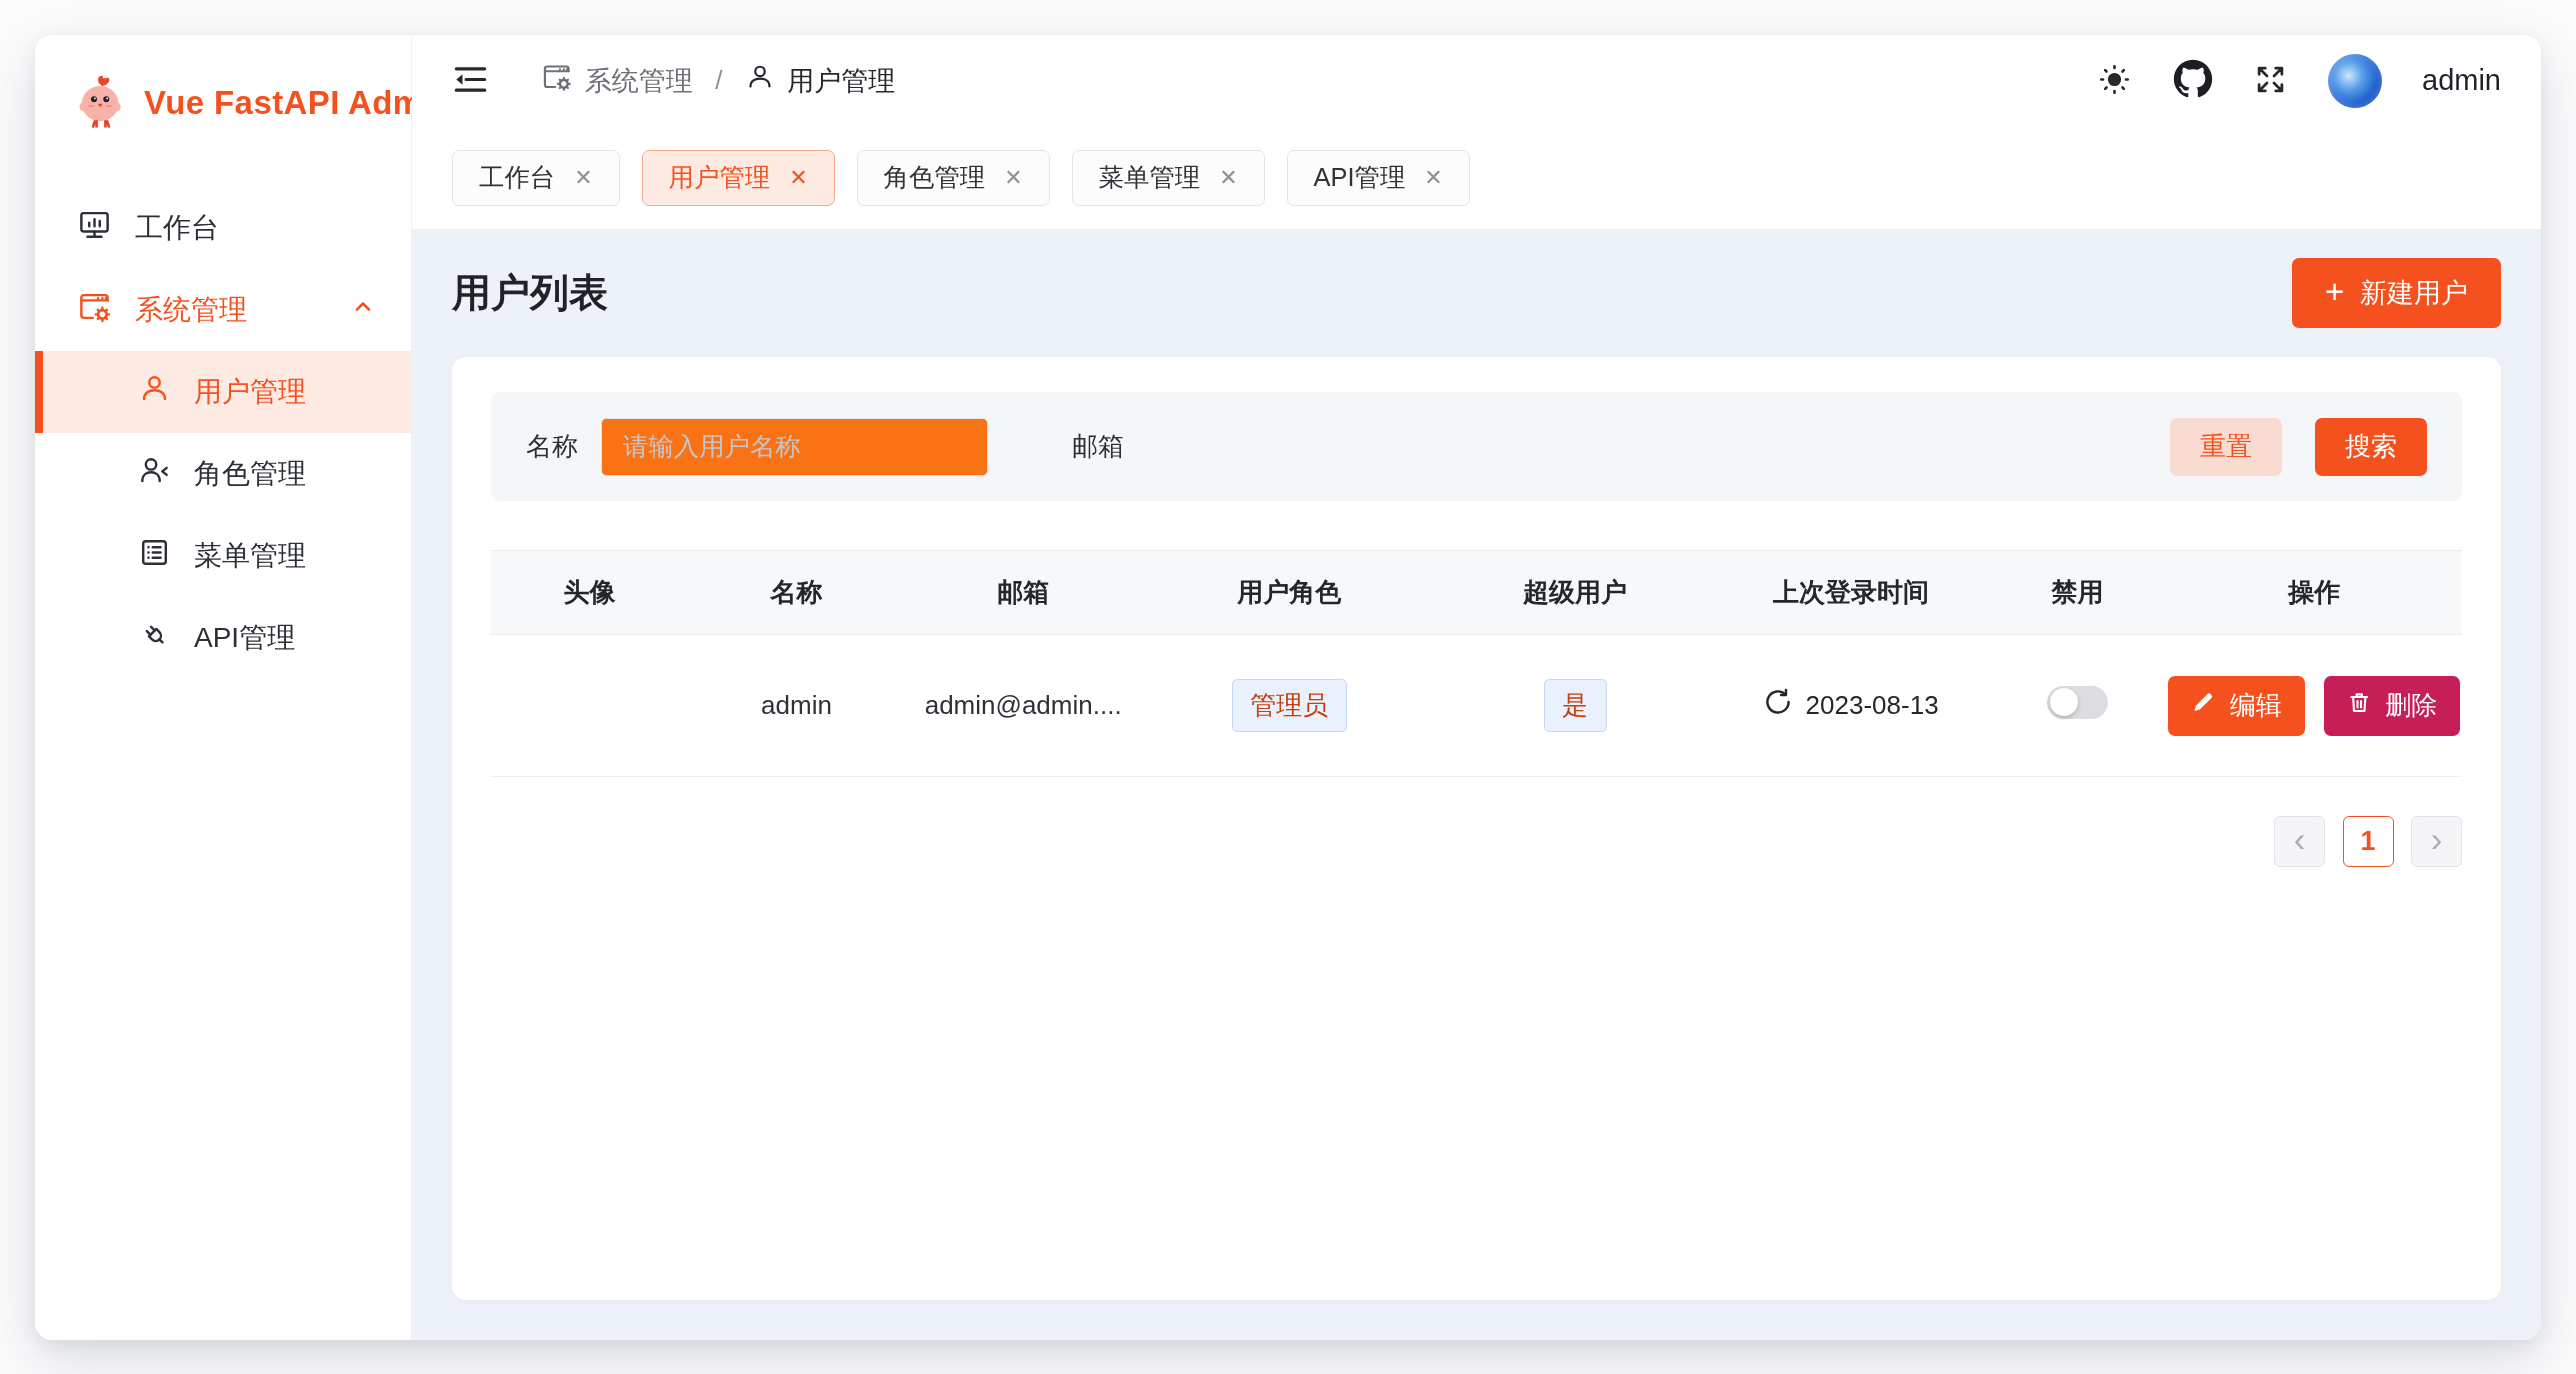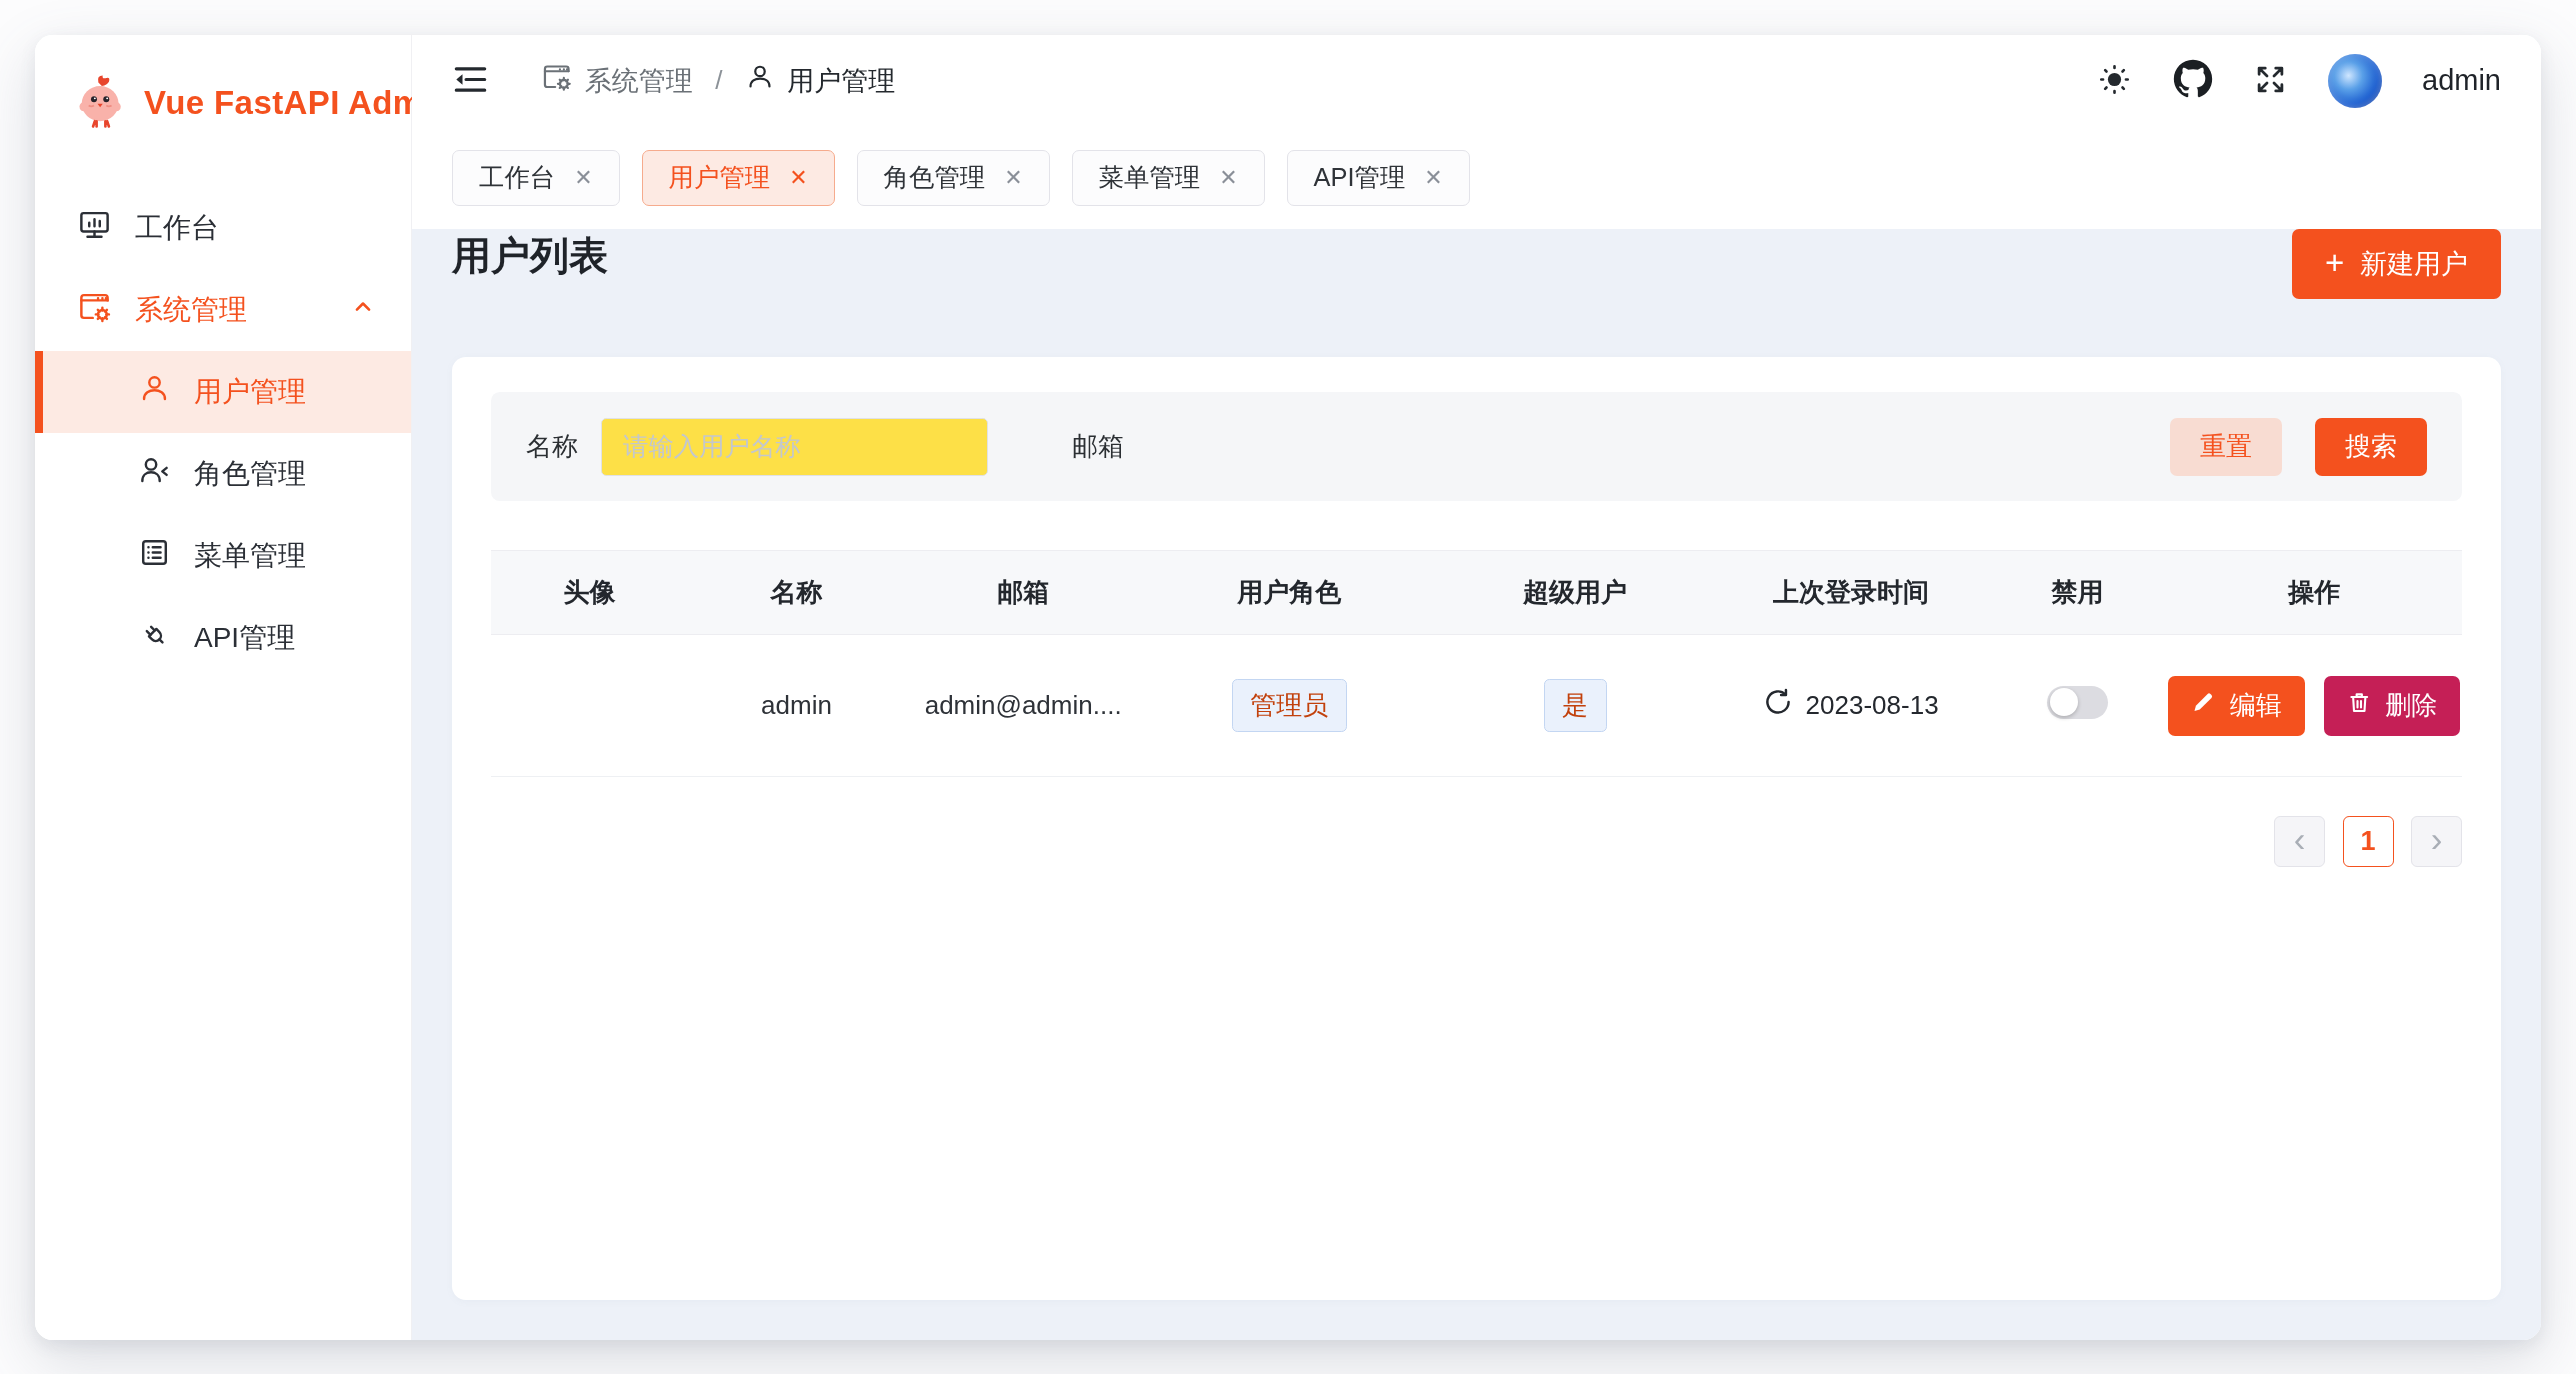--- a/index.html
+++ b/index.html
@@ -58,41 +58,41 @@
   .tab {
     display: flex; align-items: center; gap: 19px; height: 56px; padding: 0 26px;
     border: 0.9px solid #e3e3e9; border-radius: 7px; background: #fcfcfd;
     font-size: 25.4px; color: #2f3338; cursor: pointer; white-space: nowrap;
   }
   .tab .tab-close { font-size: 22px; color: #8a8f98; cursor: pointer; line-height: 1; }
   .tab.active { background: #fdeae3; border-color: #f6ab8d; color: #f4511e; }
   .tab.active .tab-close { color: #f4511e; }
   
   .content { flex: 1; background: #edf1f8; padding: 0 40px; display: flex; flex-direction: column; min-height: 0; }
-  .page-header { height: 128px; display: flex; justify-content: space-between; flex: 0 0 auto; }
+  .page-header { height: 128px; display: flex; align-items: center; justify-content: space-between; flex: 0 0 auto; }
   .page-title { font-size: 39px; font-weight: 700; color: #1f2329; }
   .btn { border: none; cursor: pointer; font-family: inherit; display: inline-flex; align-items: center; justify-content: center; }
   .btn-primary-lg {
     height: 70px; padding: 0 33px; border-radius: 7px; background: #f4511e; color: #fff;
     font-size: 27px; gap: 15.8px;
   }
   .plus-glyph { font-size: 33px; font-weight: 400; line-height: 1; margin-top: -3.5px; }
   .card {
     background: #fff; border-radius: 14px; flex: 1; margin-bottom: 40px;
     padding: 35px 39px; display: flex; flex-direction: column; min-height: 0;
     box-shadow: 0 1.8px 7px rgba(120,130,150,.05);
   }
   
   .filterbar {
     flex: 0 0 auto; height: 109px; background: #f5f6f8; border-radius: 8.8px;
     display: flex; align-items: center; padding: 0 35px;
   }
   .filter-label { font-size: 26px; color: #2b2f33; margin-right: 23px; white-space: nowrap; }
   .filter-input {
-    width: 387px; height: 58px; background: #fde047; border: 1.8px solid #e0e1e6; border-radius: 5.3px;
+    width: 387px; height: 58px; background: #f97316; border: 1.8px solid #e0e1e6; border-radius: 5.3px;
     font-size: 25.4px; padding: 0 21px; color: #333; outline: none; font-family: inherit;
   }
   .filter-input::placeholder { color: #c3c7cd; }
   .filter-gap { width: 84px; }
   .filter-actions { margin-left: auto; display: flex; align-items: center; gap: 33px; }
   .btn-reset { height: 58px; padding: 0 30px; border-radius: 7px; background: #f8dcd2; color: #f4511e; font-size: 26px; }
   .btn-search { height: 58px; padding: 0 30px; border-radius: 7px; background: #f4511e; color: #fff; font-size: 26px; }
   
   .user-table { width: 100%; border-collapse: collapse; margin-top: 49px; flex: 0 0 auto; }
   .user-table thead th {

